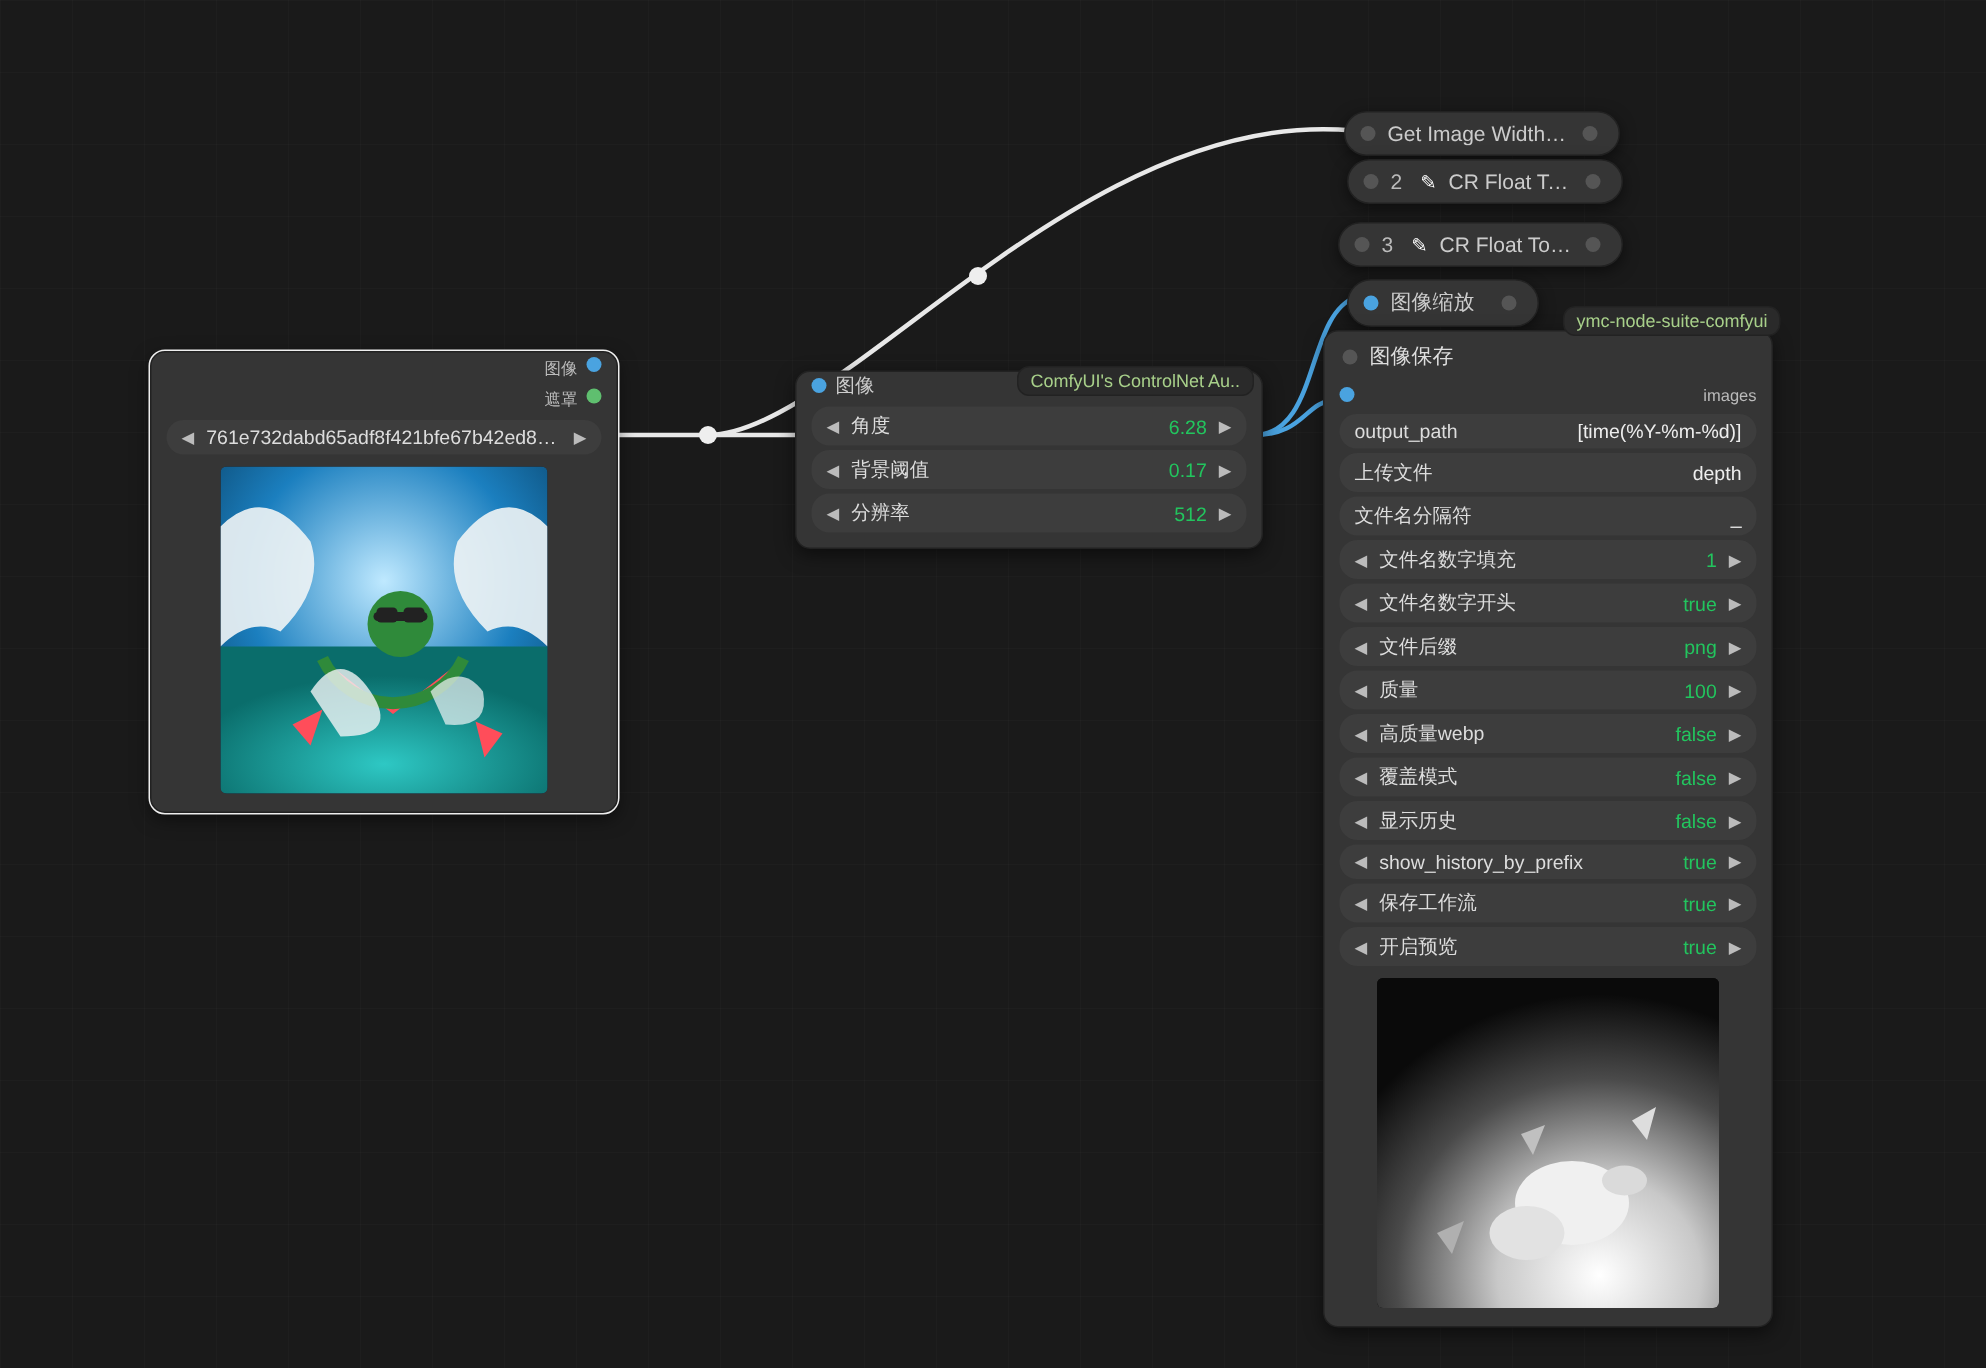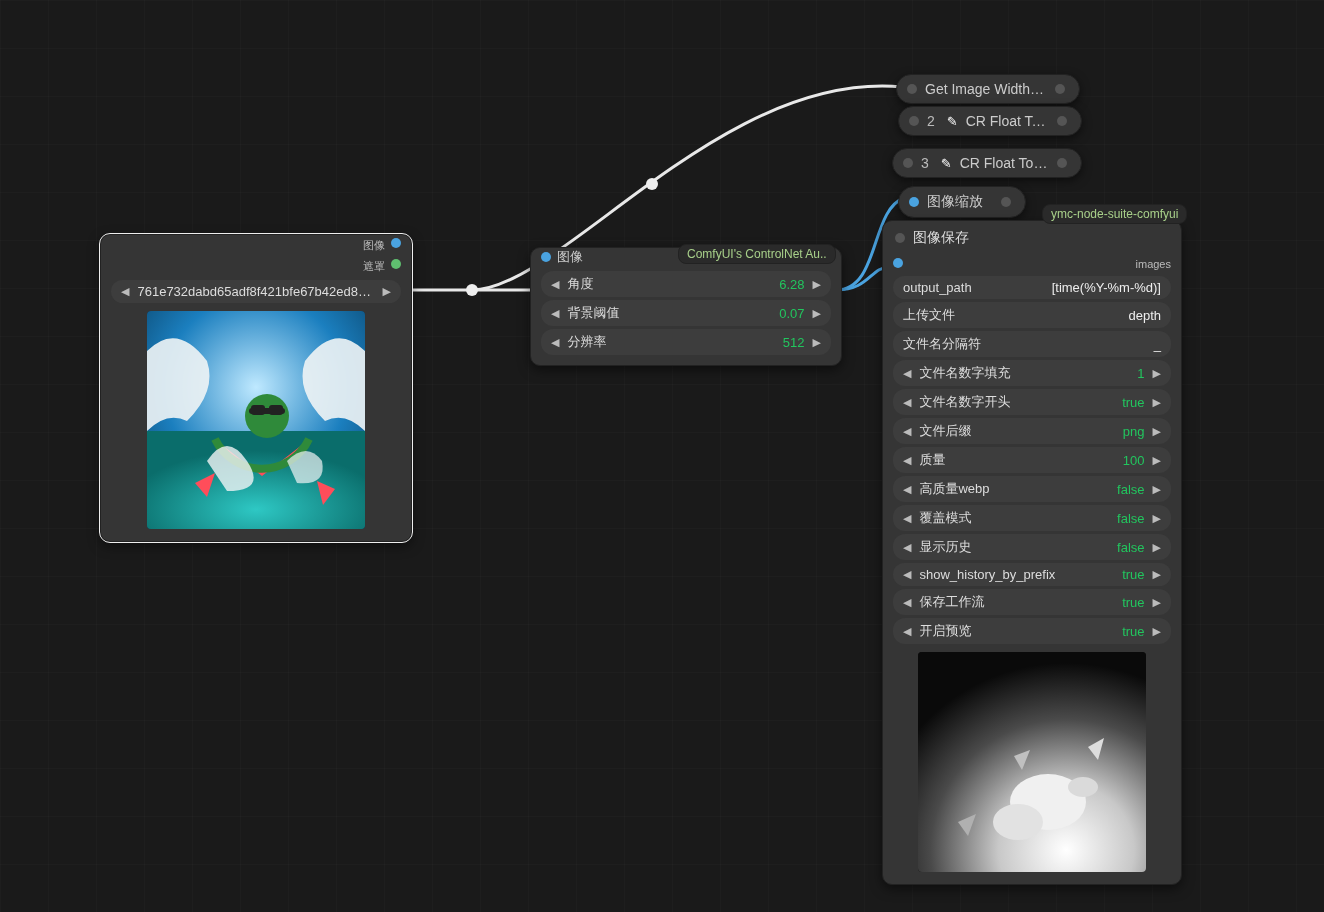--- a/index.html
+++ b/index.html
@@ -237,21 +237,21 @@
   </div>
   <div class="widget">
     <span class="arrow">◀</span>
     <span class="label">角度</span>
     <span class="value">6.28</span>
     <span class="arrow">▶</span>
   </div>
   <div class="widget">
     <span class="arrow">◀</span>
     <span class="label">背景阈值</span>
-    <span class="value">0.07</span>
+    <span class="value">0.17</span>
     <span class="arrow">▶</span>
   </div>
   <div class="widget" style="margin-bottom:10px;">
     <span class="arrow">◀</span>
     <span class="label">分辨率</span>
     <span class="value">512</span>
     <span class="arrow">▶</span>
   </div>
 </div>
 

